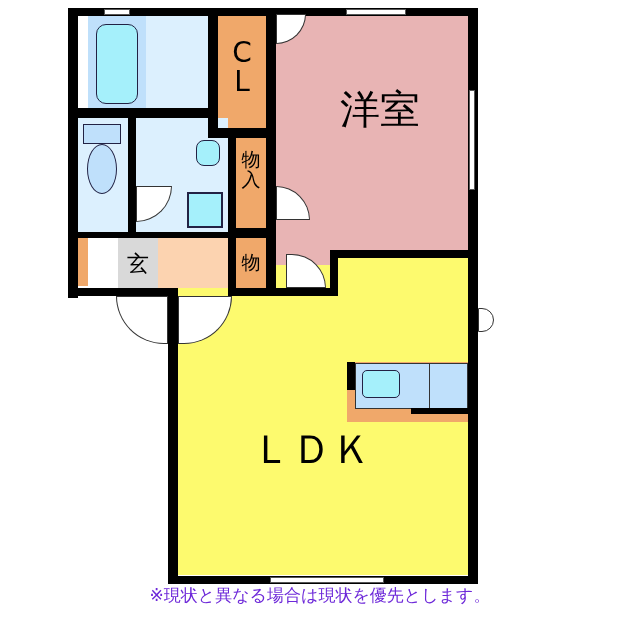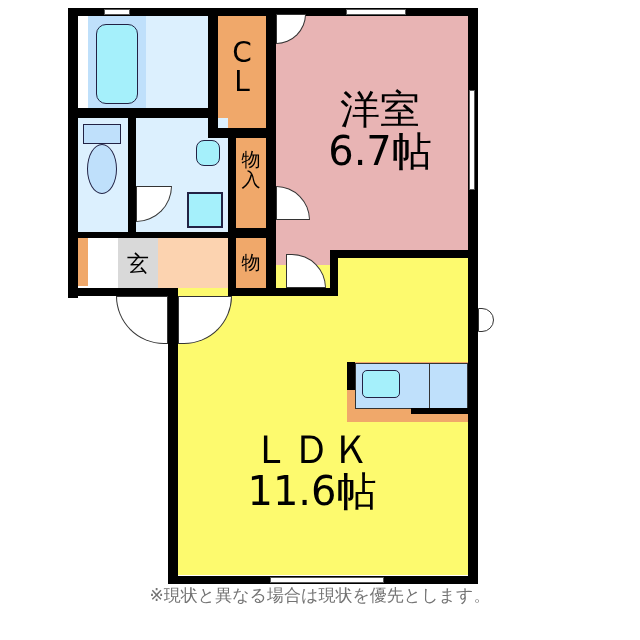--- a/index.html
+++ b/index.html
@@ -1,20 +1,20 @@
 <!DOCTYPE html>
 <html><head>
 <meta charset="utf-8">
 <style>
   html, body { margin:0; padding:0; background:#ffffff; }
   body { width:640px; height:640px; position:relative; overflow:hidden; font-family:"DejaVu Sans", sans-serif; }
   .abs { position:absolute; box-sizing:border-box; }
   .wall { background:#000; position:absolute; }
   .room-label { position:absolute; color:#000; text-align:center; line-height:1.05; }
-  .note { position:absolute; left:0; width:640px; text-align:center; font-size:17px; color:#737373; }
+  .note { position:absolute; left:0; width:640px; text-align:center; font-size:17px; color:#6d28d9; }
 </style>
 </head>
 <body>
 
 <div class="abs" style="left:0;top:0;width:640px;height:640px;">
 
   <div class="abs" style="left:276px;top:14px;width:192px;height:244px;background:#e8b4b4;"></div>
   <div class="abs" style="left:276px;top:250px;width:56px;height:20px;background:#e8b4b4;"></div>
 
   <div class="abs" style="left:176px;top:265px;width:292px;height:310px;background:#fdfa6e;"></div>
@@ -86,22 +86,20 @@
   </div>
   <div class="room-label" style="left:236px;top:150px;width:30px;font-size:19px;">
     <div>物</div>
     <div>入</div>
   </div>
   <div class="room-label" style="left:236px;top:253px;width:30px;font-size:19px;">物</div>
   <div class="room-label" style="left:118px;top:252px;width:40px;font-size:22px;">玄</div>
 
   <div class="room-label" style="left:300px;top:88px;width:160px;font-size:40px;">
     <div>洋室</div>
-    <div>6.7帖</div>
   </div>
 
   <div class="room-label" style="left:196px;top:428px;width:232px;font-size:40px;text-align:center;">
     <div>ＬＤＫ</div>
-    <div>11.6帖</div>
   </div>
 
   <div class="note" style="top:584px;">※現状と異なる場合は現状を優先とします。</div>
 </div>
 
 </body></html>

